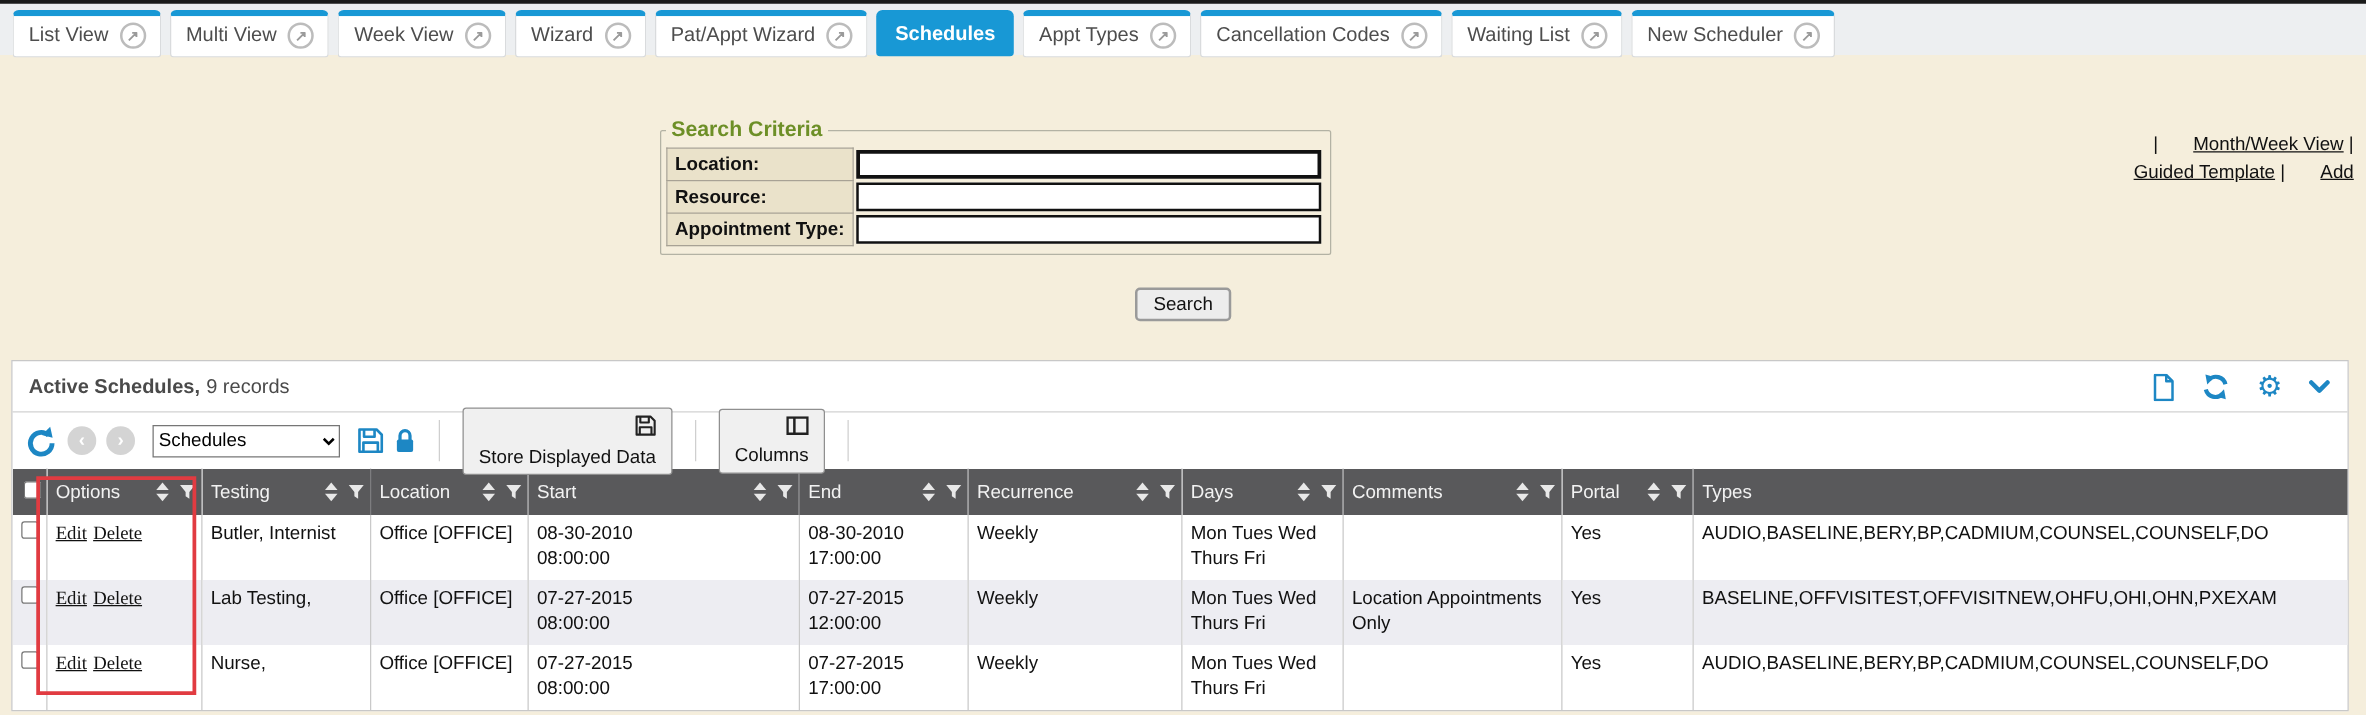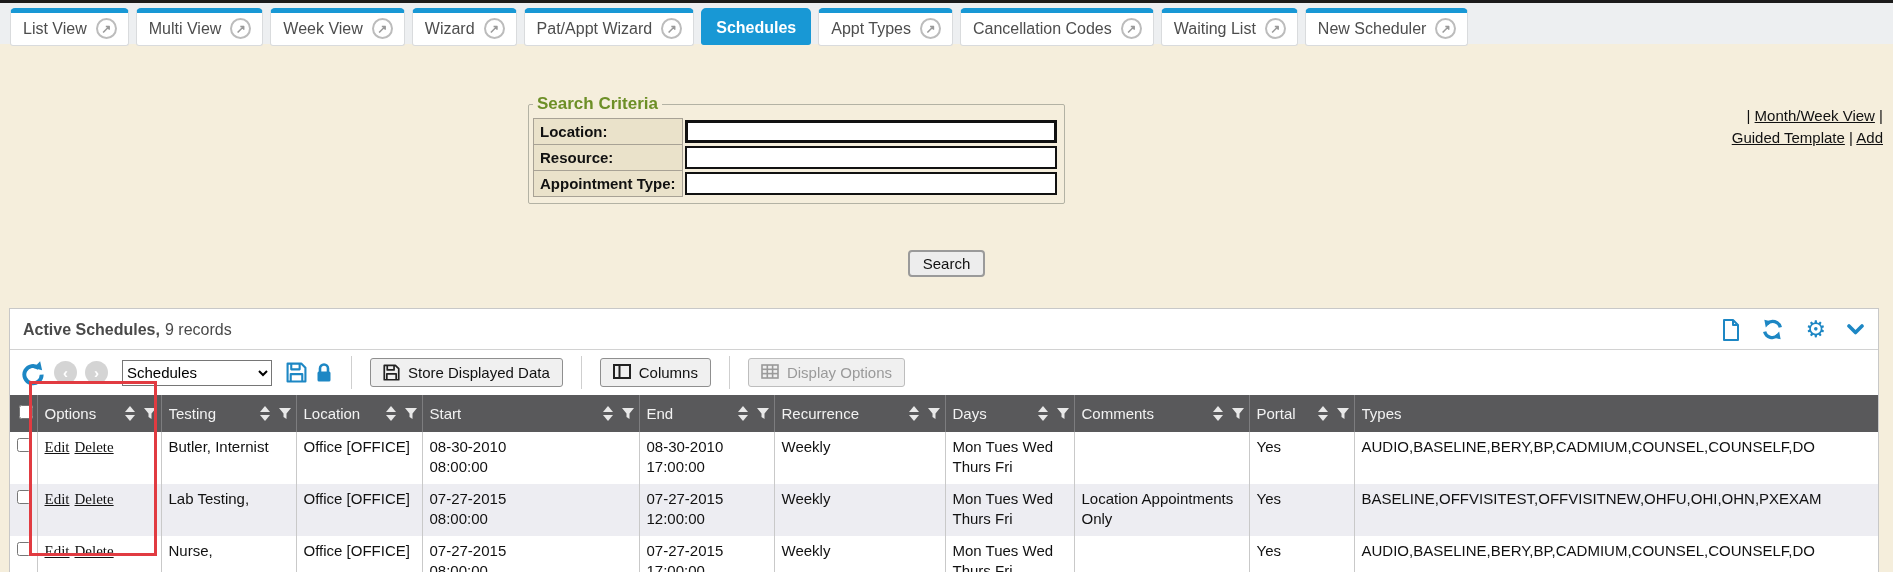--- a/index.html
+++ b/index.html
@@ -55,21 +55,21 @@
     line-height: 1;
   }
 
   
   .content { position: relative; height: 528px; background: #f5eedc; }
 
   .top-links {
     position: absolute; top: 11px; right: 10px;
     text-align: right; font-size: 15px; line-height: 1.45; color: #111;
   }
-  .top-links a { color: #111; text-decoration: underline; cursor: pointer; }
+  .top-links a { color: #111; text-decoration: underline; cursor: pointer; margin-left: 24px; }
   .top-links .sep { text-decoration: none; }
 
   
   fieldset.search {
     margin: 50px 0 0 528px;
     width: 512px;
     border: 1px solid #b3b2a4;
     border-radius: 2px;
     padding: 4px 6px 6px 4px;
   }
@@ -87,21 +87,21 @@
     white-space: nowrap;
   }
   .search-table .inp { padding: 1px 0 1px 2px; }
   .search-table input[type="text"] {
     width: 372px; height: 23px;
     border: 2px solid #111;
     font-size: 15px; padding: 0 4px;
     background: #fff;
   }
   .search-table input[type="text"].focused { border-width: 3px; }
-  .search-btn-row { text-align: center; margin-top: 46px; }
+  .search-btn-row { text-align: center; margin-top: 26px; }
   .search-btn {
     font-family: "Liberation Sans", sans-serif;
     font-size: 15px; color: #111;
     background: #ededed;
     border: 2px solid #9a9a9a;
     border-radius: 4px;
     padding: 3px 13px;
     cursor: pointer;
   }
 
@@ -138,29 +138,30 @@
   }
   select.views {
     font-family: "Liberation Sans", sans-serif;
     font-size: 15px;
     width: 150px; height: 26px;
     border: 1px solid #767676;
     background: #fff;
     margin-left: 6px;
   }
   .tool-btn {
-    display: flex; align-items: flex-start; gap: 8px;
+    display: flex; align-items: flex-end; gap: 8px;
     font-family: "Liberation Sans", sans-serif;
     font-size: 15px; color: #111;
     background: #f0f0f0;
     border: 1px solid #8f8f8f;
     border-radius: 3px;
     padding: 5px 12px;
     cursor: pointer;
     white-space: nowrap;
+    flex-direction: column;
   }
   .tool-btn.disabled { color: #9a9a9a; border-color: #bdbdbd; cursor: default; }
 
   
   table.grid { border-collapse: collapse; table-layout: fixed; width: 100%; }
   table.grid th {
     background: #59595b; color: #f2f2f2;
     font-weight: normal; font-size: 15px;
     text-align: left; vertical-align: middle;
     height: 37px;
@@ -360,32 +361,20 @@
       </button>
       <span class="tsep"></span>
       <button class="tool-btn">
         <svg width="18" height="15" viewBox="0 0 18 15">
           <rect x="1" y="1" width="16" height="13" fill="none" stroke="#222" stroke-width="2"></rect>
           <line x1="6.5" y1="1" x2="6.5" y2="14" stroke="#222" stroke-width="2"></line>
         </svg>
         <span>Columns</span>
       </button>
       <span class="tsep"></span>
-      <button class="tool-btn disabled">
-        <svg width="18" height="15" viewBox="0 0 18 15">
-          <g stroke="#9a9a9a" stroke-width="1.6" fill="none">
-            <rect x="1" y="1" width="16" height="13"></rect>
-            <line x1="1" y1="5.3" x2="17" y2="5.3"></line>
-            <line x1="1" y1="9.6" x2="17" y2="9.6"></line>
-            <line x1="6.3" y1="1" x2="6.3" y2="14"></line>
-            <line x1="11.6" y1="1" x2="11.6" y2="14"></line>
-          </g>
-        </svg>
-        <span>Display Options</span>
-      </button>
     </div>
 
     <table class="grid">
       <colgroup>
         <col style="width:27px">
           <col style="width:124px">
           <col style="width:135px">
           <col style="width:126px">
         <col style="width:217px">
           <col style="width:135px">

